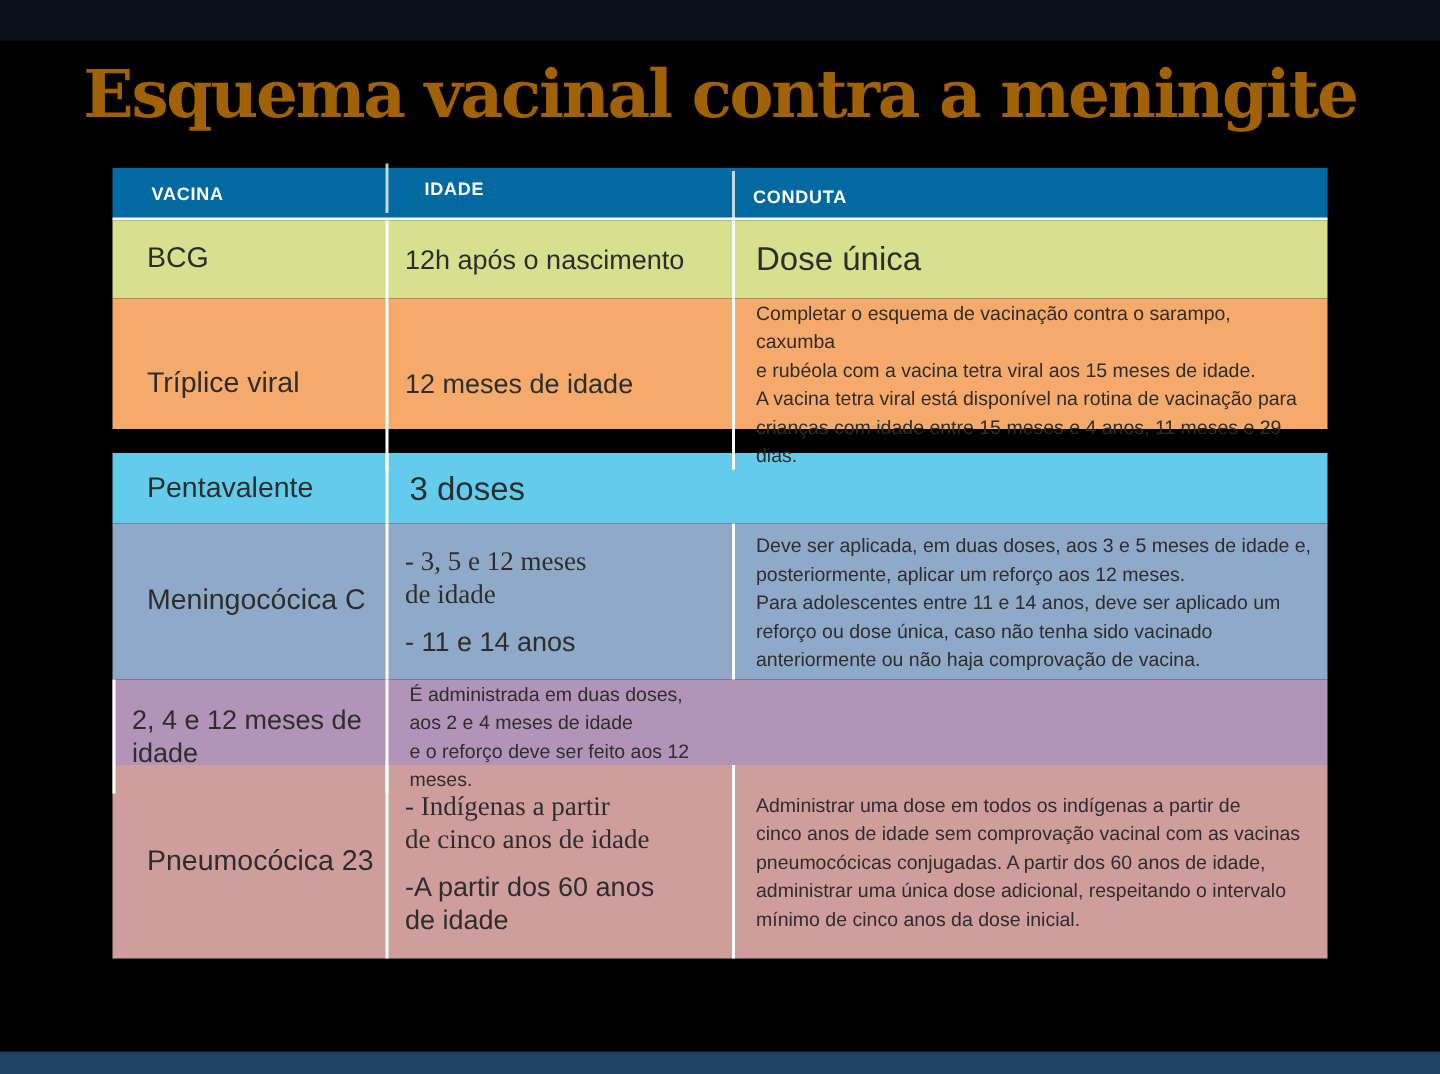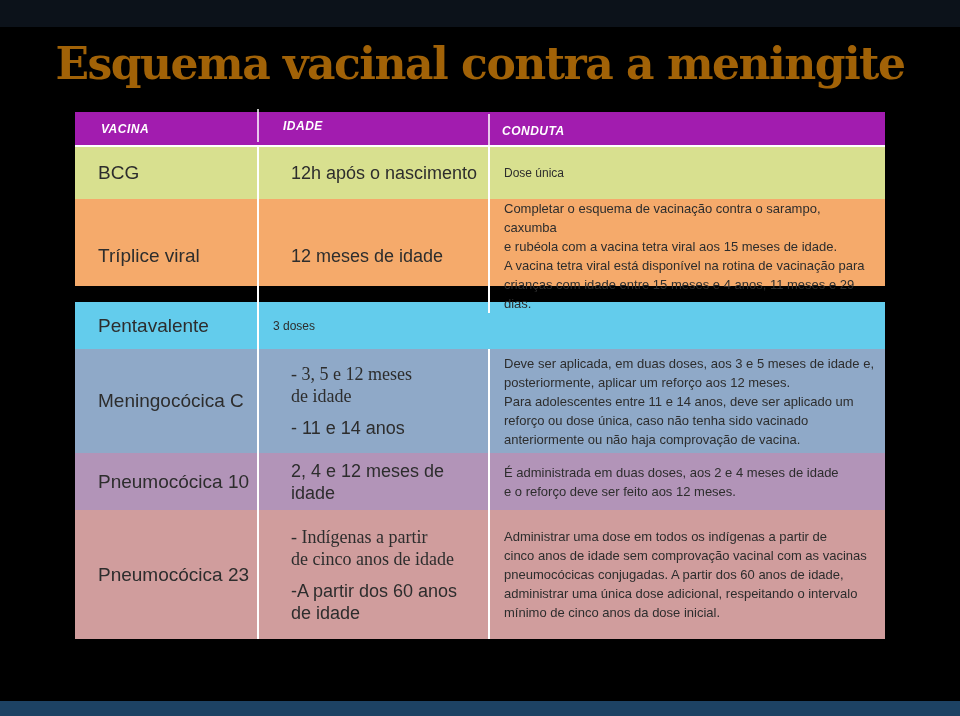--- a/index.html
+++ b/index.html
@@ -9,34 +9,34 @@
 
   .top-bar{position:absolute;left:0;top:0;width:960px;height:27px;background:#0c121a;}
   .bottom-bar{position:absolute;left:0;top:701px;width:960px;height:15px;background:#1d4263;}
 
   .title{position:absolute;left:0;top:38px;width:960px;margin:0;text-align:center;
          font-family:"DejaVu Serif", serif;font-weight:bold;font-size:44px;
          letter-spacing:-1.5px;color:#a16207;white-space:nowrap;}
 
   .table{position:absolute;left:75px;top:112px;width:810px;}
   .thead{display:grid;grid-template-columns:182px 231px 397px;height:33px;
-         background:#a21caf;border-bottom:2px solid #fff;font-style:italic;}
+         background:#0369a1;border-bottom:2px solid #fff;}
   .th{color:#fff;font-size:12px;font-weight:bold;letter-spacing:0.5px;
       display:flex;align-items:center;}
   .th-vacina{padding-left:26px;}
   .th-idade{border-left:2px solid rgba(255,255,255,0.75);padding-left:24px;transform:translateY(-3px);}
   .th-conduta{border-left:2px solid rgba(255,255,255,0.75);padding-left:12px;transform:translateY(2px);}
 
   .trow{display:grid;grid-template-columns:182px 231px 397px;}
   .td{display:flex;flex-direction:column;justify-content:center;color:#2d2d2d;box-sizing:border-box;}
   .c-age,.c-con{border-left:2px solid #fff;}
   .c-vac{padding-left:23px;font-size:19px;}
-  .c-age{padding-left:32px;font-size:18px;line-height:22px;white-space:pre-line;}
+  .c-age{padding-left:11px;font-size:18px;line-height:22px;white-space:pre-line;}
   .c-con{padding-left:14px;padding-right:10px;}
-  .con-big{font-size:12px;}
+  .con-big{font-size:22px;}
   .con-small{font-size:13px;line-height:19px;white-space:pre-line;}
   .age-gap{margin-bottom:10px;font-family:Liberation Serif, serif;}
   .age-item{white-space:pre-line;}
 
   .h0{height:52px;} .h1{height:87px;} .h2{height:47px;margin-top:16px;}
   .h3{height:104px;} .h4{height:57px;} .h5{height:129px;}
   .bg0{background:#d8e08f;} .bg1{background:#f5aa6b;} .bg2{background:#63ccec;}
   .bg3{background:#8fa9c8;} .bg4{background:#b294b8;} .bg5{background:#d09d9d;}
 
   
@@ -87,21 +87,20 @@
         <div class="age-item">- 11 e 14 anos</div>
       </div>
       <div class="td c-con con-small">Deve ser aplicada, em duas doses, aos 3 e 5 meses de idade e,
 posteriormente, aplicar um reforço aos 12 meses.
 Para adolescentes entre 11 e 14 anos, deve ser aplicado um
 reforço ou dose única, caso não tenha sido vacinado
 anteriormente ou não haja comprovação de vacina.</div>
     </div>
 
     <div class="trow h4 bg4">
-      <div class="td c-vac">Pneumocócica 10</div>
       <div class="td c-age">2, 4 e 12 meses de idade</div>
       <div class="td c-con con-small">É administrada em duas doses, aos 2 e 4 meses de idade
 e o reforço deve ser feito aos 12 meses.</div>
     </div>
 
     <div class="trow h5 bg5">
       <div class="td c-vac">Pneumocócica 23</div>
       <div class="td c-age">
         <div class="age-item age-gap">- Indígenas a partir
 de cinco anos de idade</div>

